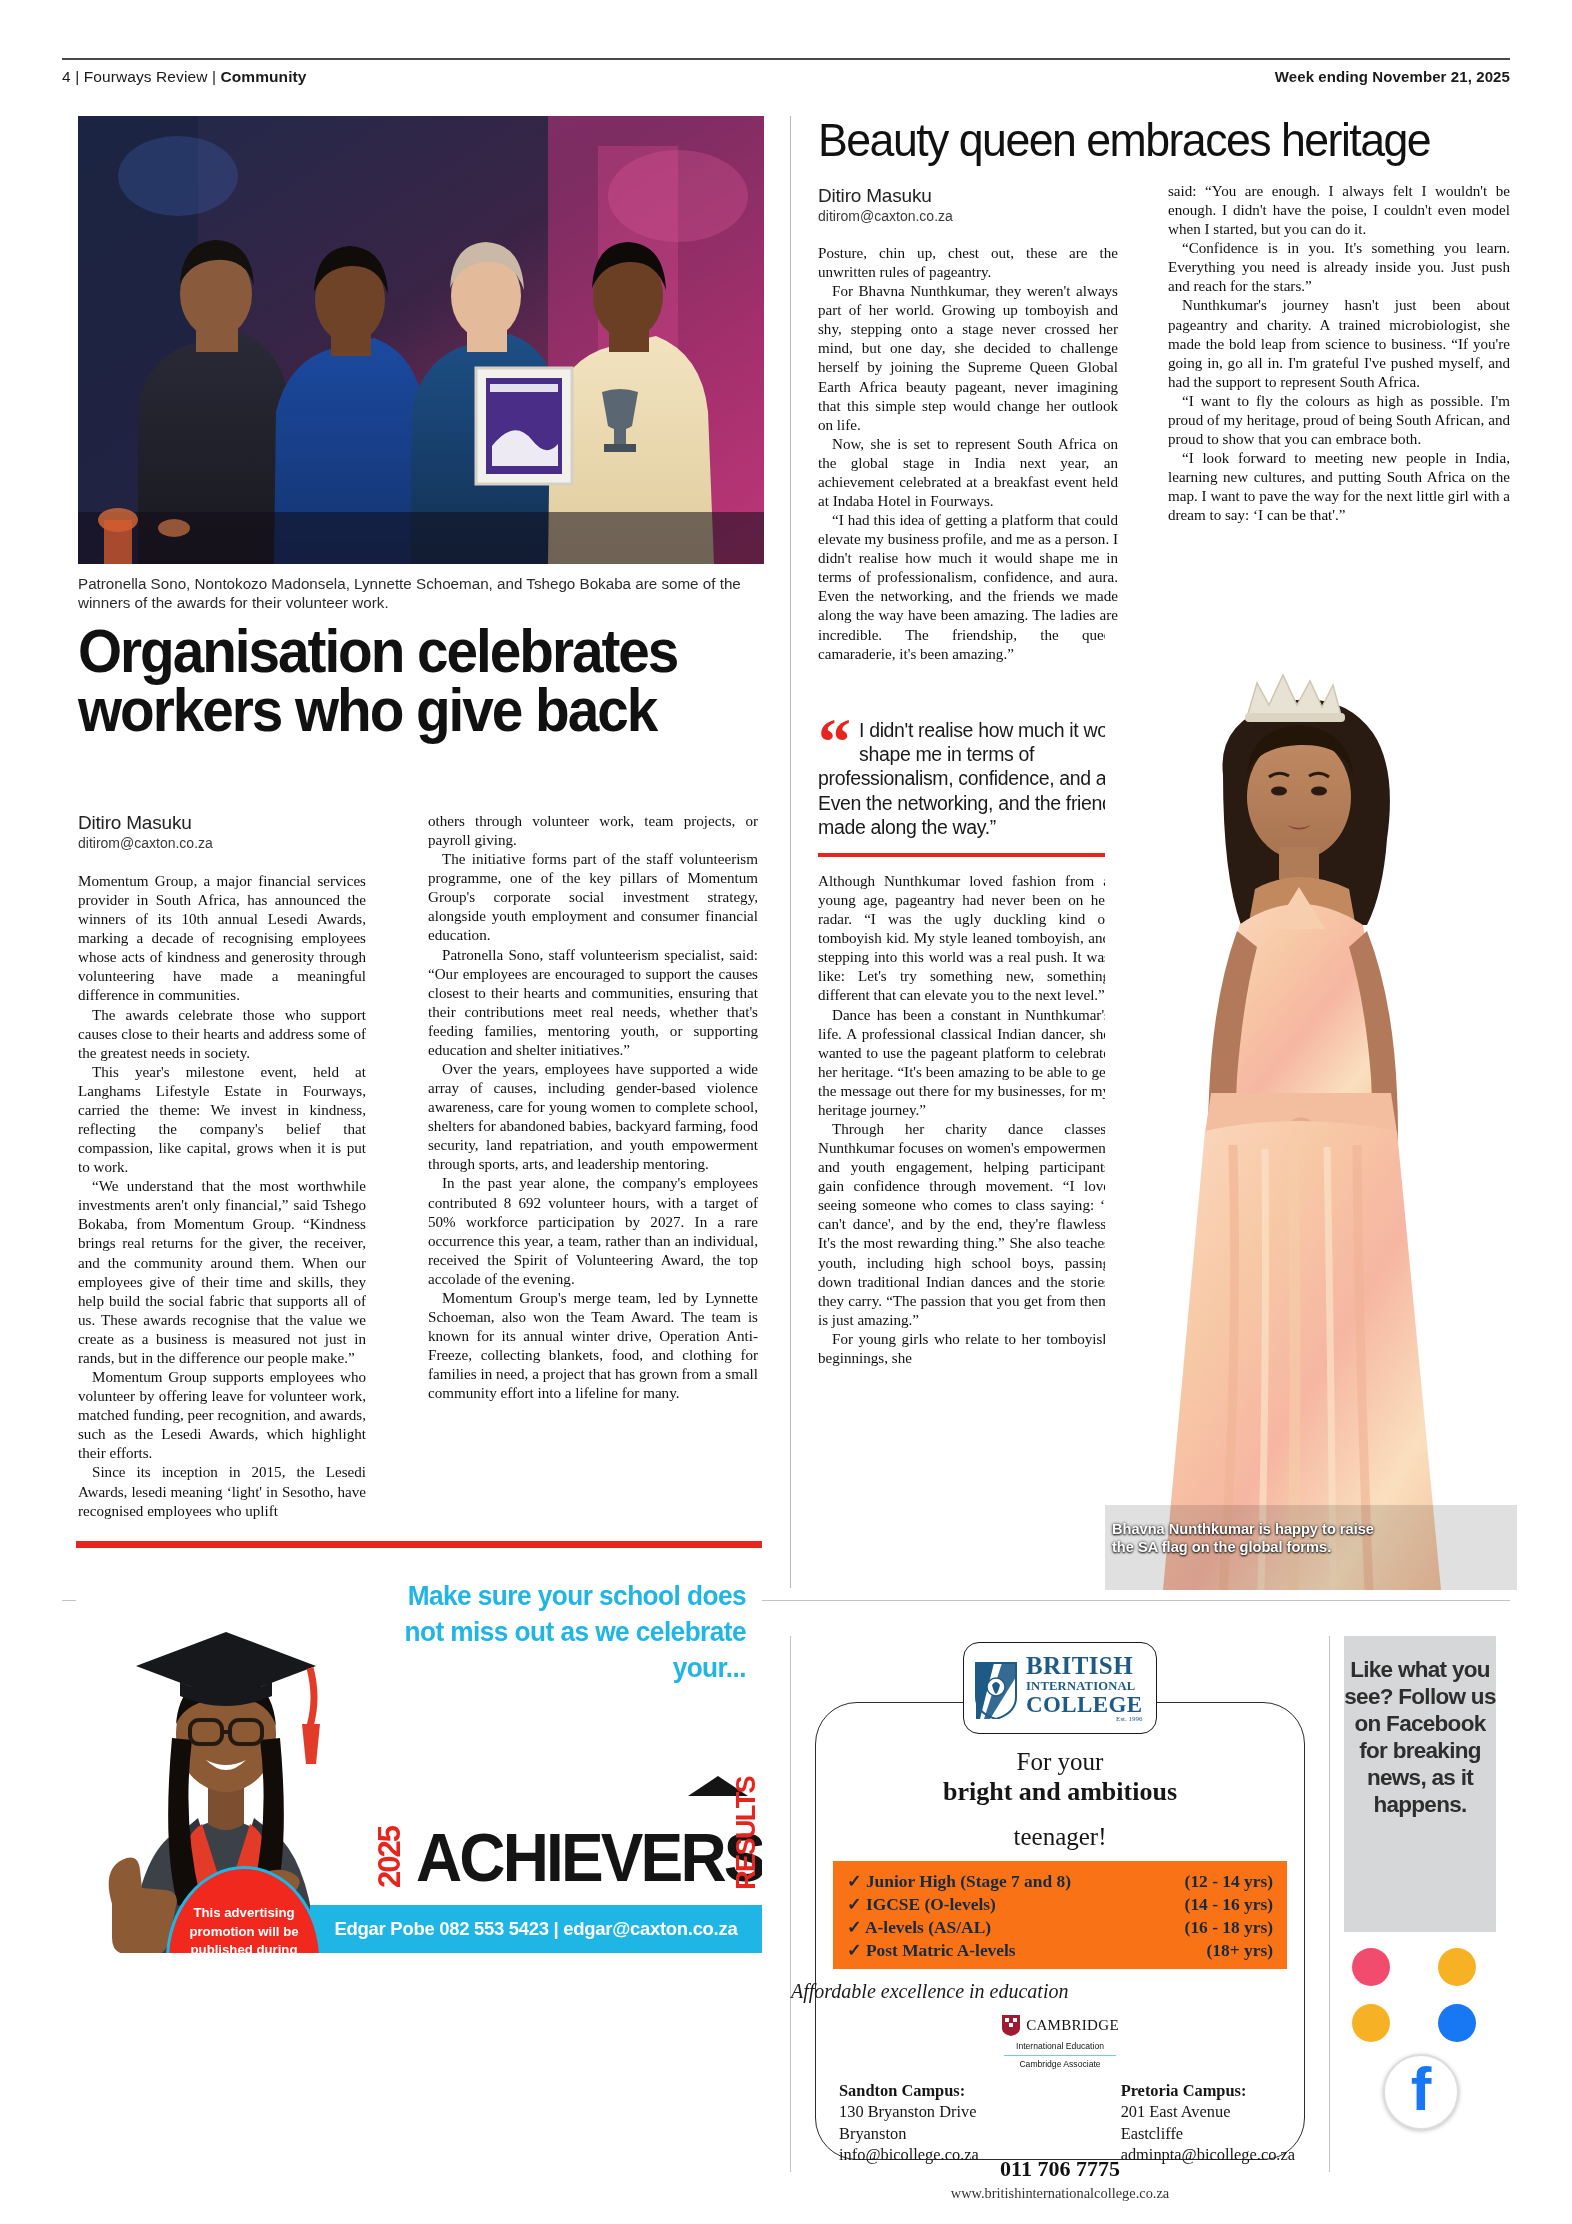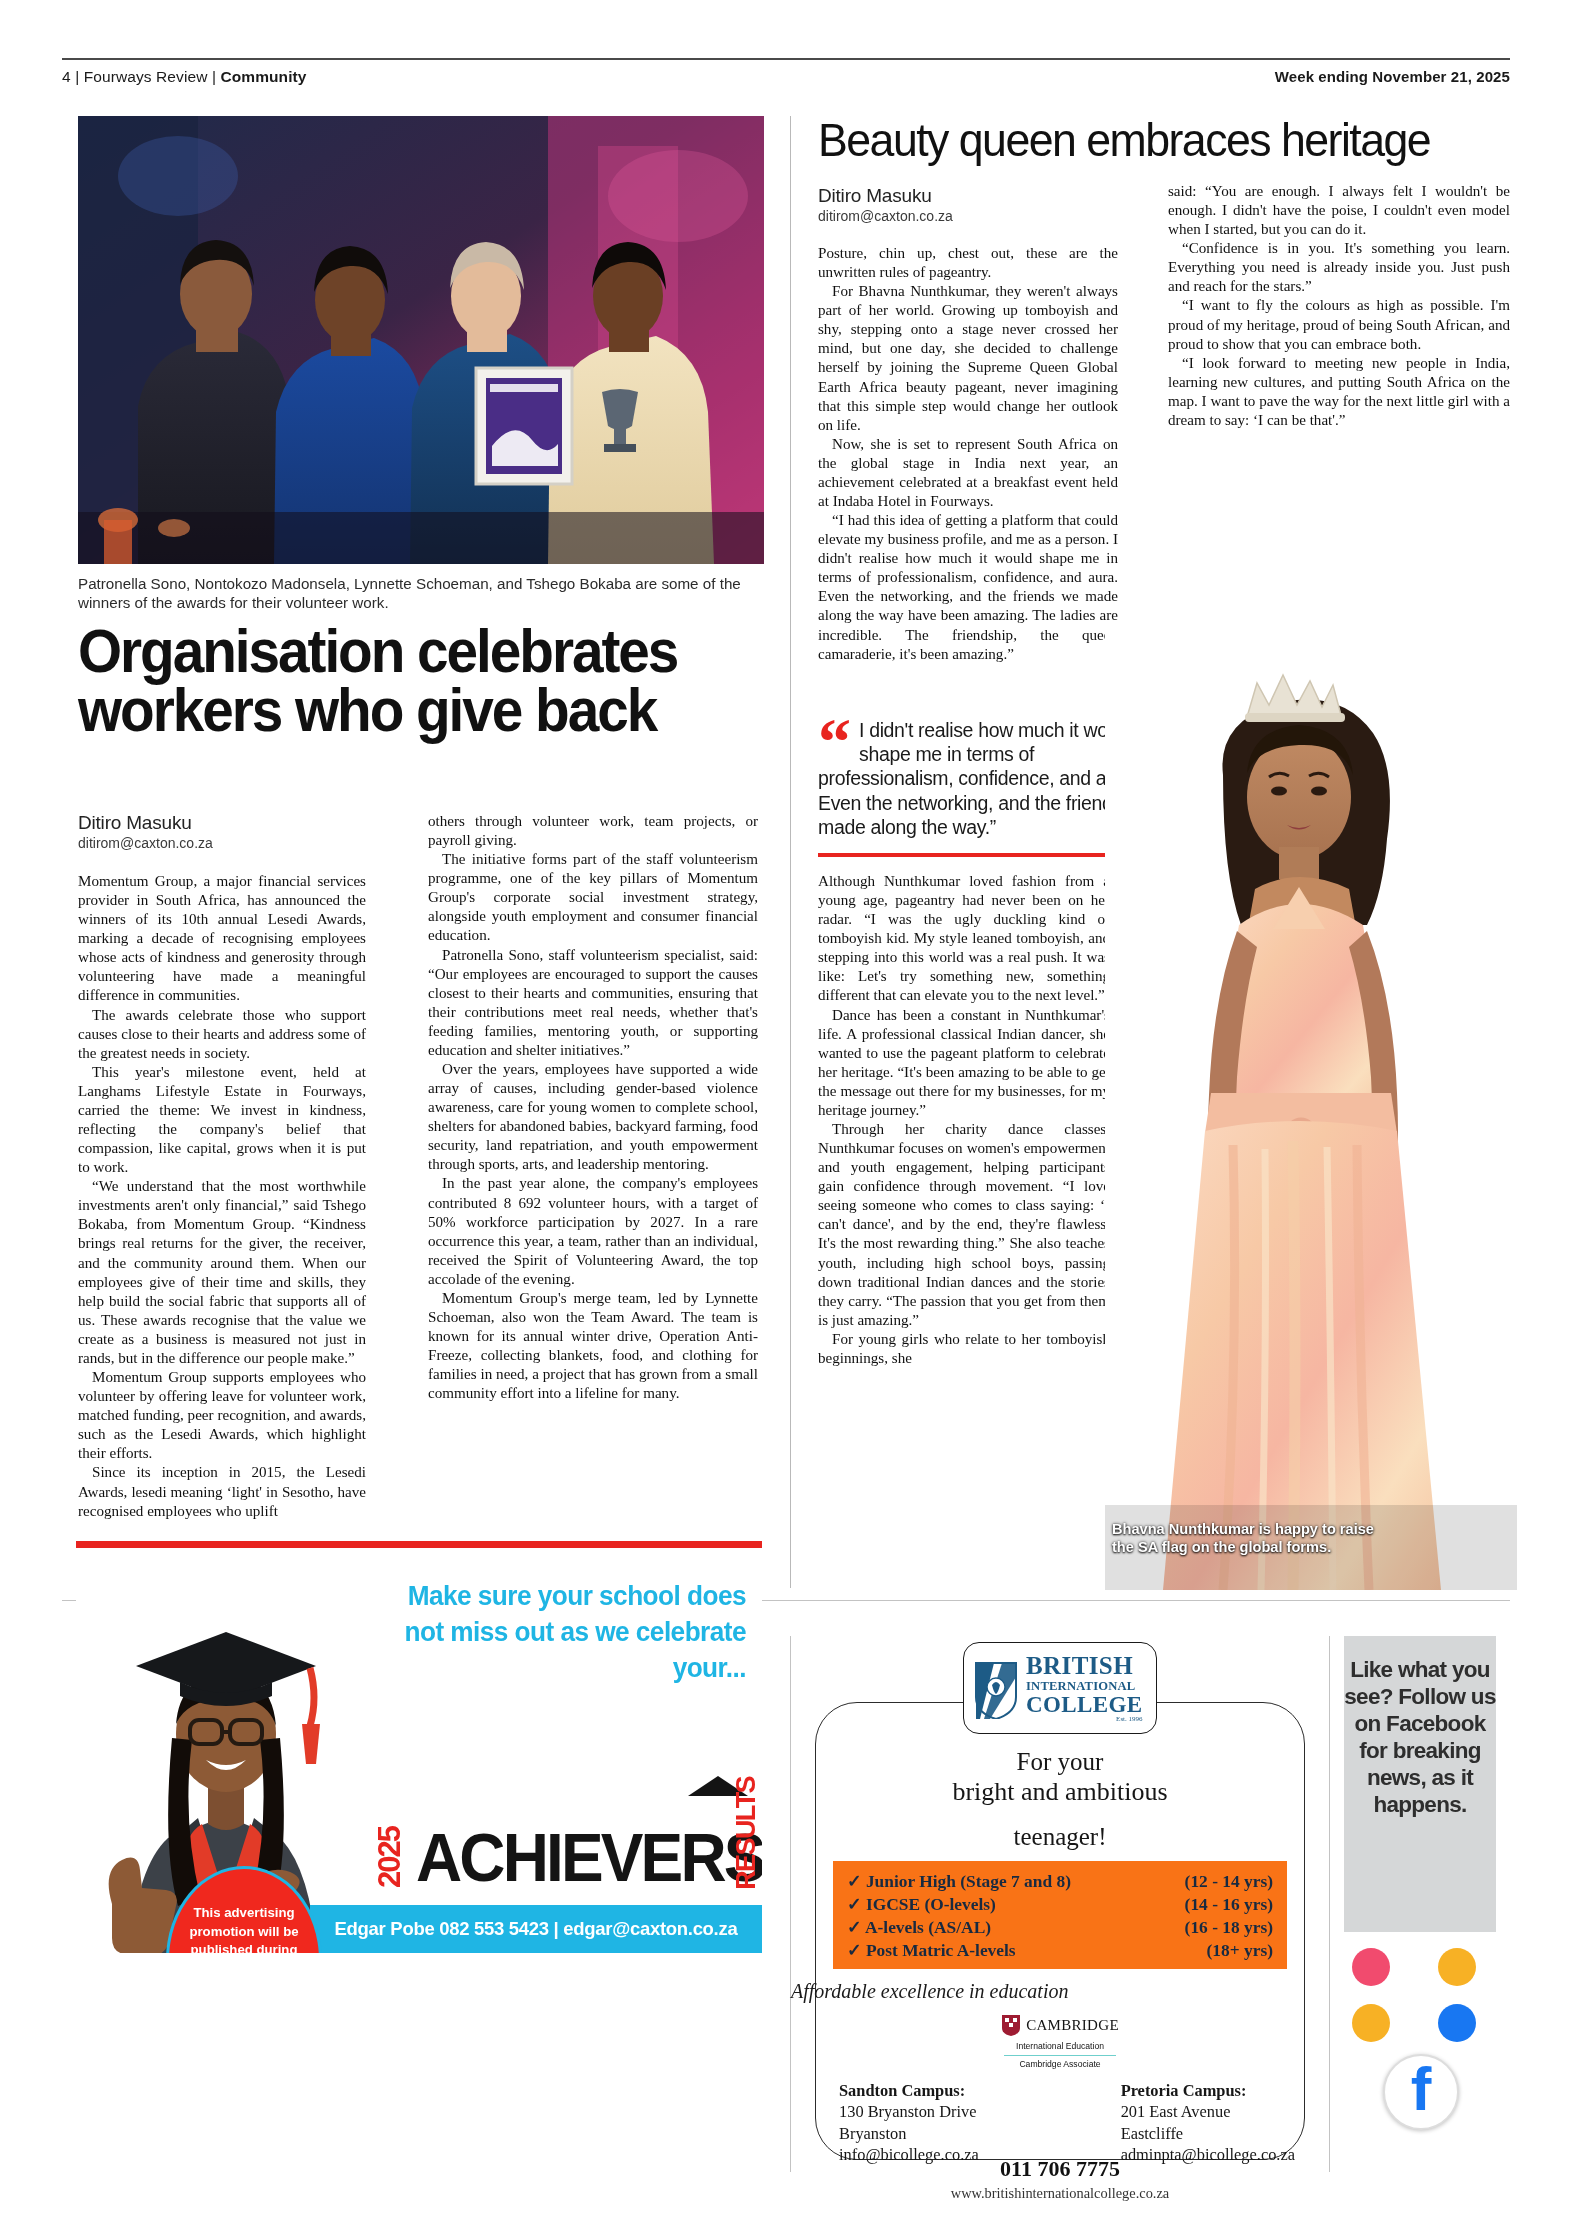--- a/index.html
+++ b/index.html
@@ -236,21 +236,21 @@
   .bic-words { line-height: 1; }
   .bic-words .b1 { font-family:"Liberation Serif",serif; font-weight:700; font-size:25px; color:#1d5b86; letter-spacing:.4px;}
   .bic-words .b2 { font-family:"Liberation Serif",serif; font-weight:700; font-size:12.6px; color:#1d5b86; letter-spacing:.2px; margin-top:2px;}
   .bic-words .b3 { font-family:"Liberation Serif",serif; font-weight:700; font-size:23px; color:#1d5b86; letter-spacing:.4px; margin-top:1px;}
   .bic-words .b4 { font-family:"Liberation Serif",serif; font-size:7px; color:#1d5b86; text-align:right;}
   .bic-tag {
     position: absolute; left: 0; right: 0; top: 112px; text-align: center;
     font-family: "Liberation Serif", serif; color: #161616;
   }
   .bic-tag .t1 { font-size: 25px; }
-  .bic-tag .t2 { font-size: 26px; font-weight: 400; margin-top: 1px;}
+  .bic-tag .t2 { font-size: 26px; font-weight: 700; margin-top: 1px;}
   .bic-tag .t3 { font-size: 25px; margin-top: 16px;}
   .bic-list {
     position: absolute; left: 42px; right: 42px; top: 225px;
     background: #f97316; padding: 9px 14px 6px 14px;
     font-family: "Liberation Serif", serif; font-weight: 700;
     font-size: 17.4px; color: #182a40;
   }
   .bic-list .row { display: flex; justify-content: space-between; line-height: 1.33; }
   .bic-italic {
     position: absolute; left: 0; right: 0; top: 344px; text-align: left;
@@ -423,20 +423,21 @@
 
   <div class="col-body" id="rcol1">
       <p class="first">Posture, chin up, chest out, these are the unwritten rules of pageantry.</p>
       <p>For Bhavna Nunthkumar, they weren't always part of her world. Growing up tomboyish and shy, stepping onto a stage never crossed her mind, but one day, she decided to challenge herself by joining the Supreme Queen Global Earth Africa beauty pageant, never imagining that this simple step would change her outlook on life.</p>
       <p>Now, she is set to represent South Africa on the global stage in India next year, an achievement celebrated at a breakfast event held at Indaba Hotel in Fourways.</p>
       <p>“I had this idea of getting a platform that could elevate my business profile, and me as a person. I didn't realise how much it would shape me in terms of professionalism, confidence, and aura. Even the networking, and the friends we made along the way have been amazing. The ladies are incredible. The friendship, the queen camaraderie, it's been amazing.”</p>
     </div>
   <div class="col-body" id="rcol2">
       <p class="first">said: “You are enough. I always felt I wouldn't be enough. I didn't have the poise, I couldn't even model when I started, but you can do it.</p>
       <p>“Confidence is in you. It's something you learn. Everything you need is already inside you. Just push and reach for the stars.”</p>
+      <p>Nunthkumar's journey hasn't just been about pageantry and charity. A trained microbiologist, she made the bold leap from science to business. “If you're going in, go all in. I'm grateful I've pushed myself, and had the support to represent South Africa.</p>
       <p>“I want to fly the colours as high as possible. I'm proud of my heritage, proud of being South African, and proud to show that you can embrace both.</p>
       <p>“I look forward to meeting new people in India, learning new cultures, and putting South Africa on the map. I want to pave the way for the next little girl with a dream to say: ‘I can be that'.”</p>
     </div>
 
   <div class="pullquote">
     <span class="qmark">“</span>
     <div class="qtext">I didn't realise how much it would shape me in terms of professionalism, confidence, and aura. Even the networking, and the friends we made along the way.”</div>
   </div>
 
   <div class="col-body" id="rcol1b">

